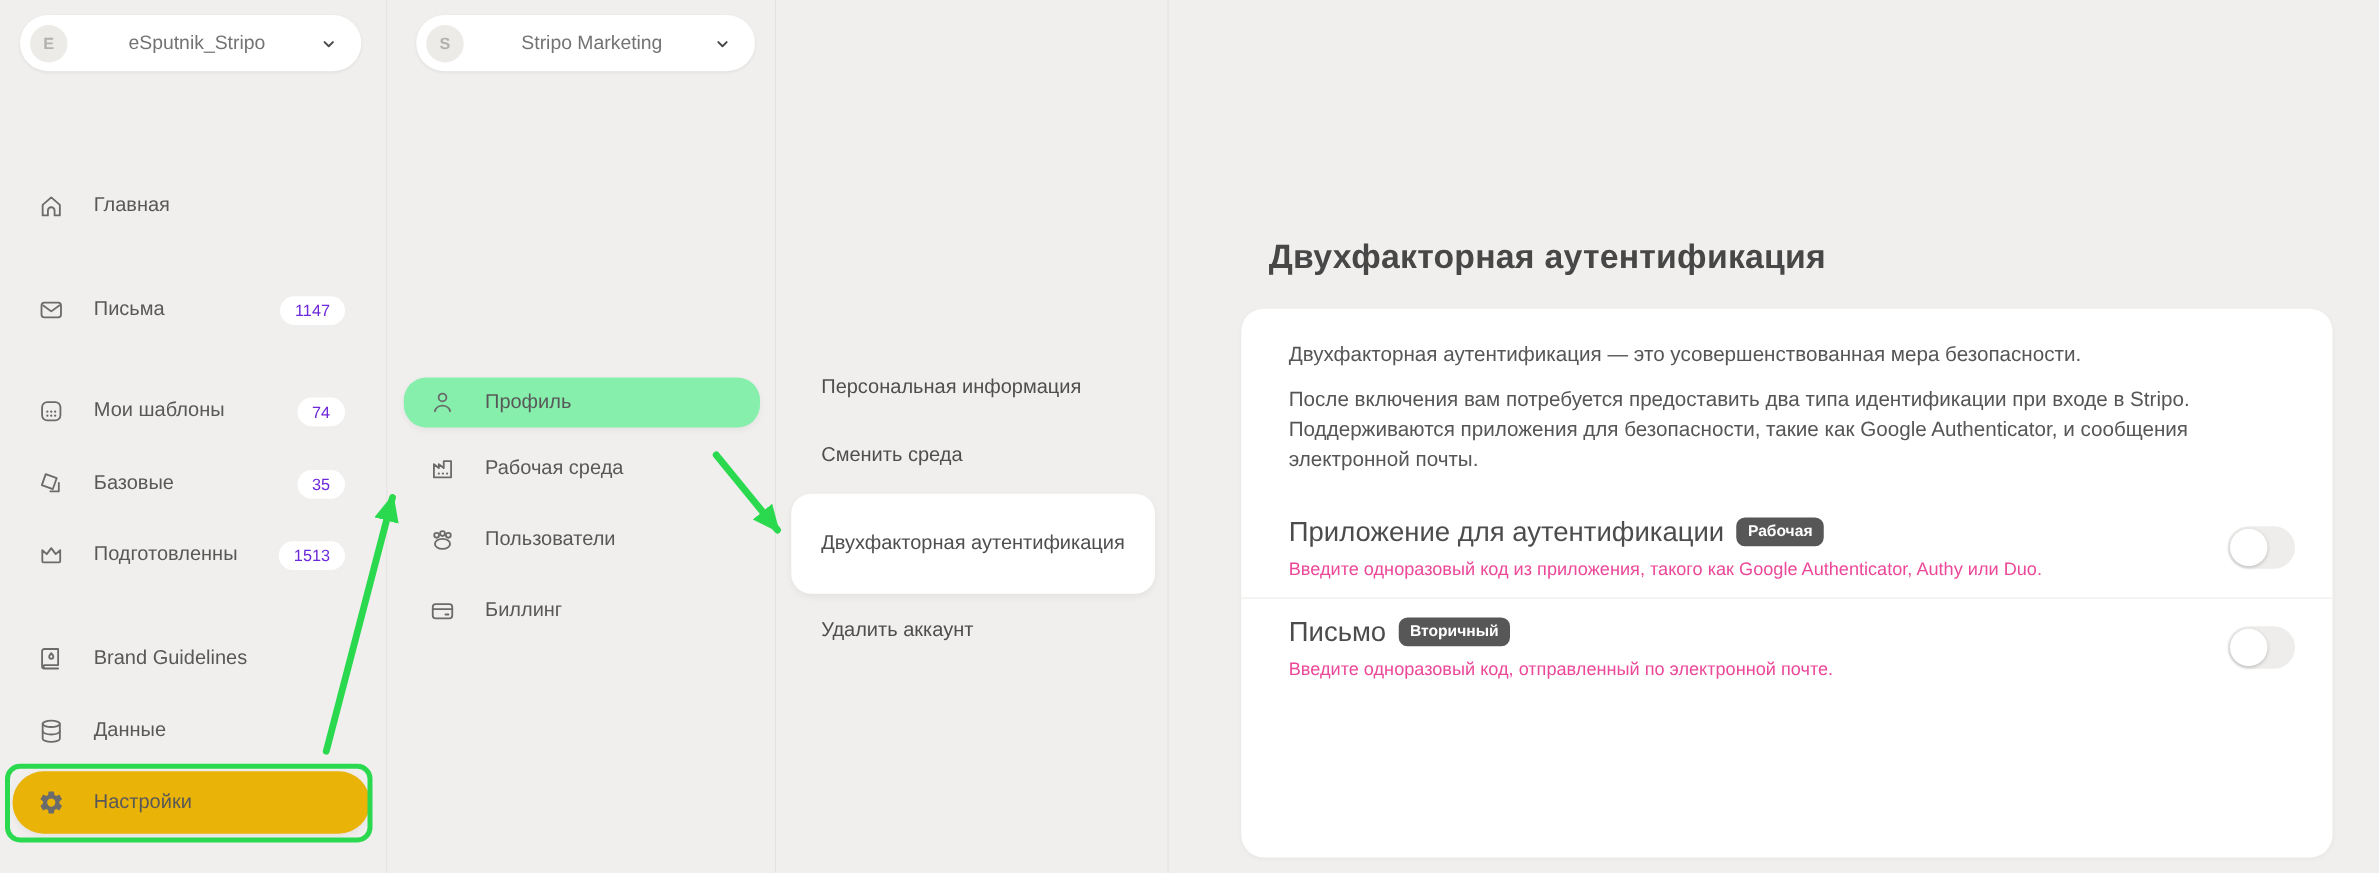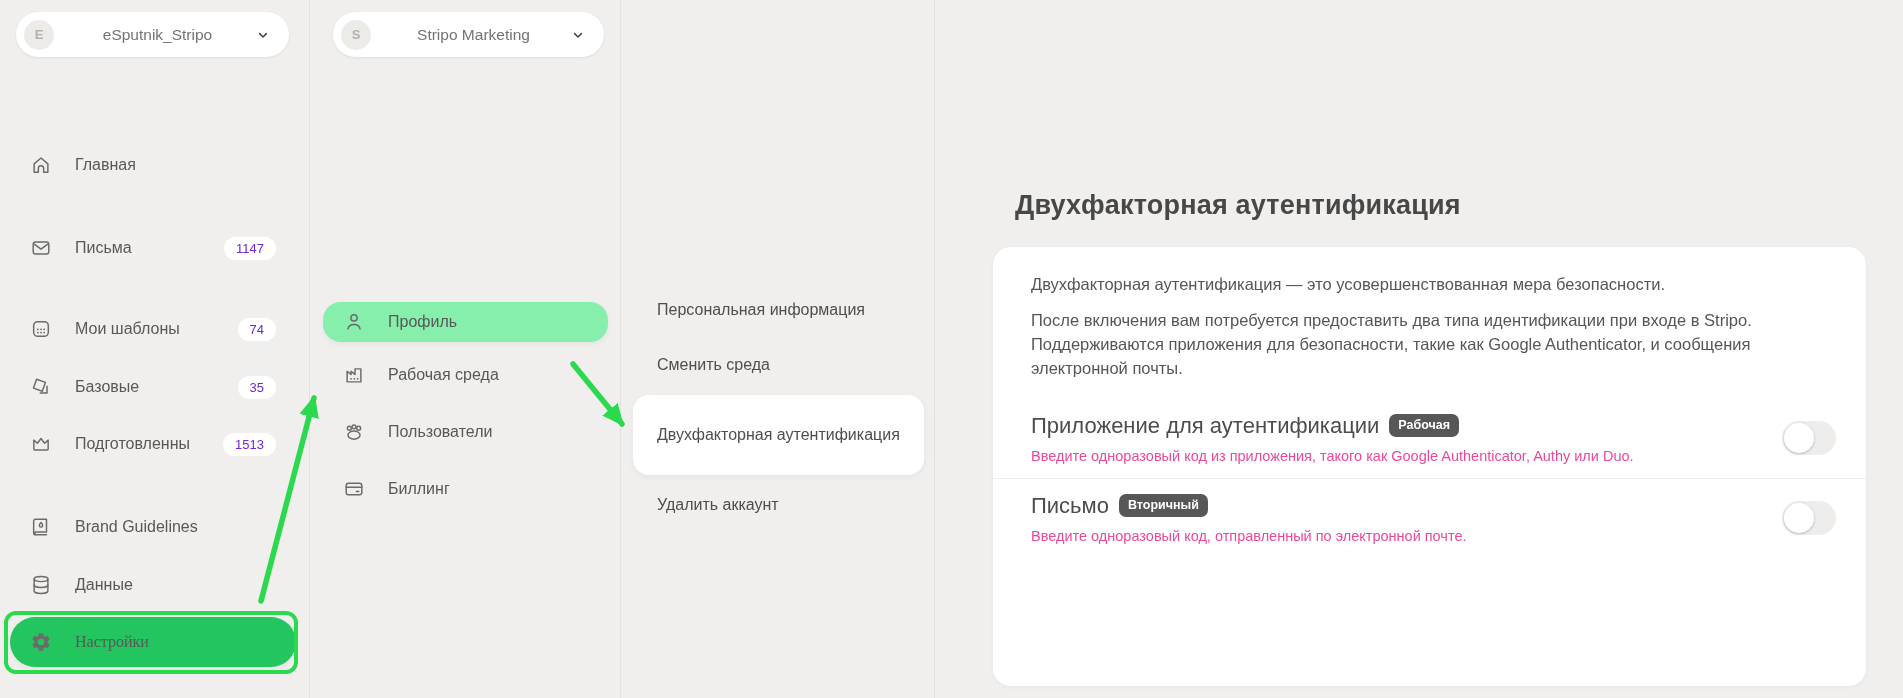--- a/index.html
+++ b/index.html
@@ -37,21 +37,21 @@
     padding:0 20px; border-radius:25px; font-size:16px; color:#585858; cursor:pointer;
   }
   .nav-item .ic { flex:none; display:flex; }
   .mt-first { margin-top:141px; }
   .mt35 { margin-top:35px; } .mt33 { margin-top:33px; }
   .mt10 { margin-top:10px; } .mt9 { margin-top:9px; } .mt8 { margin-top:8px; }
   .count-badge {
     margin-left:auto; background:#fff; color:#6d28d9; font-size:13px;
     padding:5px 12px; border-radius:13px; line-height:1;
   }
-  .nav-item.active { background:#22c55e; height:50px; box-shadow:0 2px 6px rgba(0,0,0,.05);font-family:Liberation Serif, serif; }
+  .nav-item.active { background:#eab308; height:50px; box-shadow:0 2px 6px rgba(0,0,0,.05); }
   .green-box {
     position:absolute; left:4px; top:611px; width:294px; height:63px;
     border:4px solid #2bd94f; border-radius:12px; pointer-events:none; z-index:6;
   }
 
   
   .nav2 { position:absolute; left:13px; right:12px; top:0; }
   .nav2 .nav-item { border-radius:18px; }
   .nav2 .pill { margin-top:302px; height:40px; background:#86efac; box-shadow:0 2px 6px rgba(0,0,0,.05); }
 

